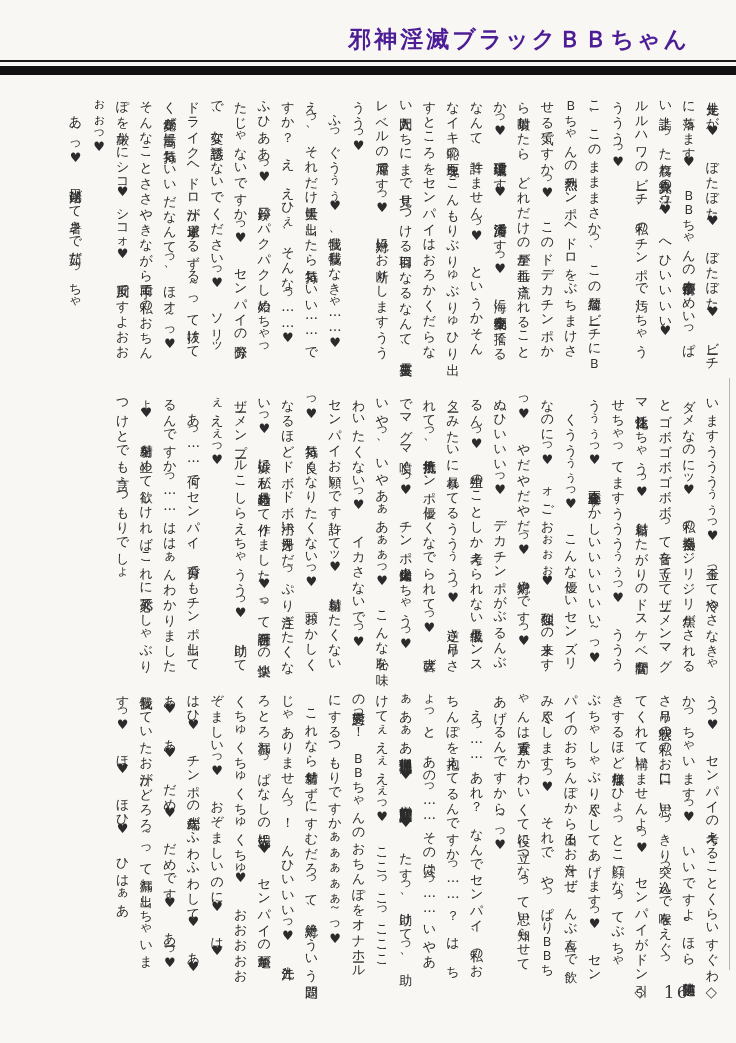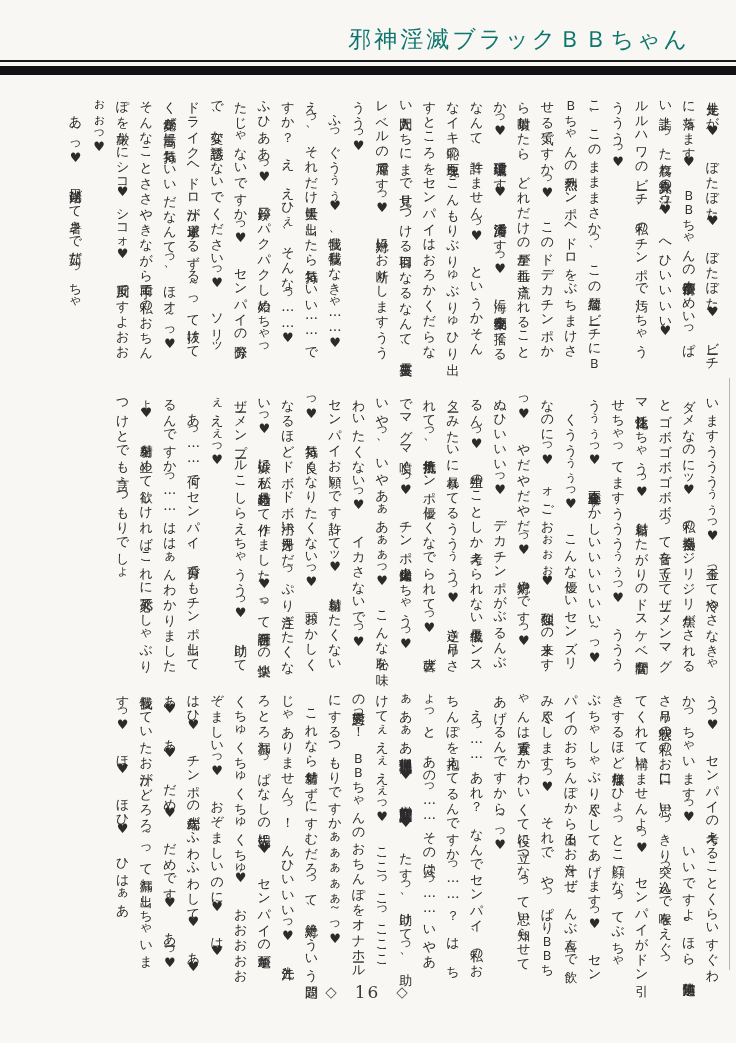--- a/index.html
+++ b/index.html
@@ -12,23 +12,23 @@
     position: relative;
     background: #f8f7f4;
     font-family: "DejaVu Serif", "Liberation Serif", serif;
     overflow: hidden;
   }
   .header-title {
     position: absolute;
     top: 24px;
     right: 46px;
     font-size: 23px;
-    font-weight: 400;
+    font-weight: 700;
     letter-spacing: 3px;
-    color: #0f766e;
+    color: #4c1d95;
     white-space: nowrap;
   }
   .rule-thin {
     position: absolute;
     top: 60px;
     left: 0;
     width: 736px;
     height: 2px;
     background: #1a1a1a;
   }
@@ -59,21 +59,21 @@
   }
   .vblock p { margin: 0; padding: 0; }
   .vblock p.indent { text-indent: 13.5px; }
   #block-2 { height: 278px; margin-top: 26px; }
   #block-3 { height: 290px; margin-top: 18px; }
   .footer {
     position: absolute;
     left: 0;
     width: 735px;
     top: 982px;
-    text-align: center;
+    text-align: right;
     color: #3a3a3a;
     font-size: 17px;
     letter-spacing: 2px;
   }
   .footer .diamond {
     font-size: 15px;
     color: #555;
     margin: 0 16px;
     position: relative;
     top: -1px;

